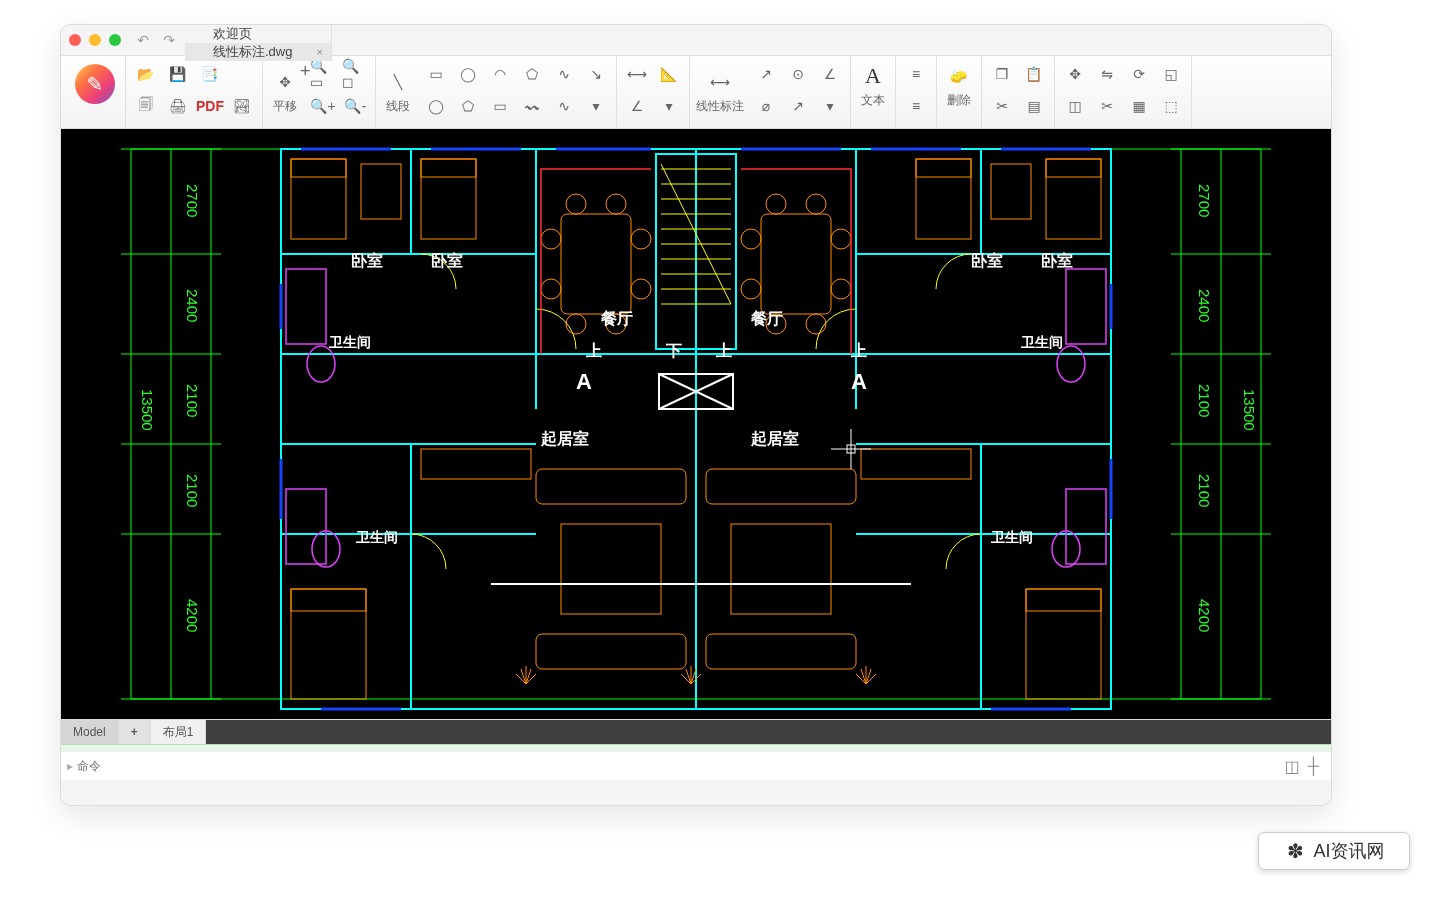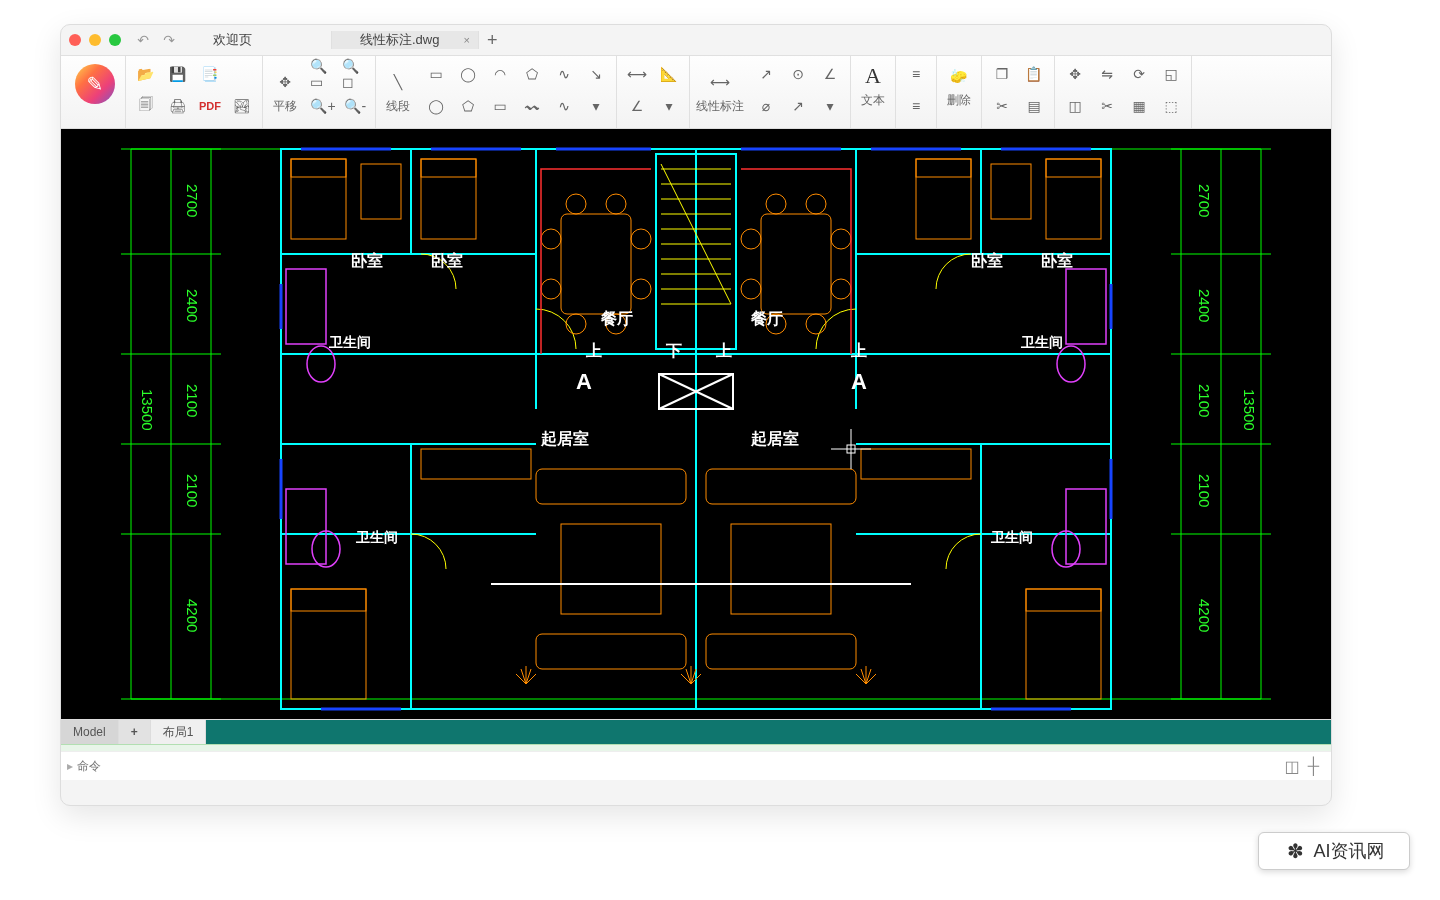--- a/index.html
+++ b/index.html
@@ -5,34 +5,34 @@
   html,body{margin:0;padding:0;background:#fff;font-family:"Helvetica Neue",Arial,"PingFang SC","Microsoft YaHei",sans-serif;}
   .page{width:1440px;height:900px;background:#fff;position:relative;}
   .window{position:absolute;top:24px;left:60px;width:1270px;height:780px;border-radius:10px;border:1px solid #ddd;background:#f4f4f4;box-shadow:0 10px 30px rgba(0,0,0,.1);}
   .titlebar{height:30px;display:flex;align-items:center;padding:0 8px;border-bottom:1px solid #e0e0e0;}
   .traffic{display:flex;gap:8px;margin-right:12px;}
   .dot{width:12px;height:12px;border-radius:50%;}
   .dot.red{background:#ff5f57;}
   .dot.yellow{background:#febc2e;}
   .dot.green{background:#28c840;}
   .tb-btn{width:20px;height:20px;display:flex;align-items:center;justify-content:center;color:#999;margin-right:6px;font-size:14px;}
-  .tabs{display:flex;align-items:center;height:30px;}
+  .tabs{display:flex;align-items:flex-end;height:30px;flex-direction:column;}
   .tab{display:flex;align-items:center;padding:0 28px;border-right:1px solid #e0e0e0;font-size:13px;color:#444;min-width:90px;position:relative;}
   .tab.active{background:#e7e7e7;}
   .tab-close{position:absolute;right:8px;font-size:11px;color:#888;}
   .tab.add{min-width:24px;padding:0 8px;border:none;color:#666;font-size:18px;}
   .toolbar{display:flex;align-items:stretch;border-bottom:1px solid #ddd;background:linear-gradient(#fefefe,#f3f3f3);height:72px;padding-left:4px;}
   .toolgroup{border-right:1px solid #e0e0e0;padding:4px 6px;display:flex;flex-direction:column;justify-content:flex-start;gap:4px;}
   .row{display:flex;gap:4px;align-items:center;}
   .tbut{width:26px;height:26px;border:1px solid transparent;border-radius:3px;display:flex;align-items:center;justify-content:center;font-size:14px;color:#666;cursor:pointer;}
   .lbllarge{font-size:12px;color:#666;text-align:center;}
   .big{width:30px;height:30px;}
   .canvas{position:relative;background:#000;height:590px;overflow:hidden;}
   .floorplan{position:absolute;inset:0;}
-  .status{height:24px;display:flex;align-items:stretch;background:#0f766e;border-top:1px solid #ddd;}
+  .status{height:24px;display:flex;align-items:stretch;background:#404040;border-top:1px solid #ddd;}
   .st-tab{padding:0 12px;font-size:12px;border-right:1px solid #ddd;display:flex;align-items:center;color:#555;background:#e2e2e2;}
   .st-tab.add{font-weight:bold;}
   .cmdbar{height:28px;display:flex;align-items:center;background:#fff;border-top:1px solid #eee;padding:0 6px;}
   .cmdin{flex:1;border:none;outline:none;font-size:12px;color:#0f172a;padding-left:4px;}
   .footerbar{height:6px;background:#e8f5e9;border-top:1px solid #b2dfb2;}
   .cad-label{position:absolute;color:#fff;font-size:16px;font-weight:bold;white-space:nowrap;}
   .dim-label{position:absolute;color:#2aff2a;font-size:15px;transform-origin:center;writing-mode:vertical-rl;}
   .logo{width:40px;height:40px;border-radius:50%;background:linear-gradient(135deg,#ffd54f,#ff7043,#ec407a,#7e57c2);margin:4px;display:flex;align-items:center;justify-content:center;}
   .logo:after{content:"✎";color:#fff;font-size:20px;}
   .watermark{position:absolute;right:30px;bottom:30px;width:150px;height:36px;border:1px solid #ccc;border-radius:6px;background:#fff;display:flex;align-items:center;justify-content:center;font-size:18px;color:#333;box-shadow:0 2px 6px rgba(0,0,0,.15);}
@@ -70,21 +70,21 @@
       </div>
       <div class="toolgroup">
         <div class="row">
           <div class="tbut">📂</div>
           <div class="tbut">💾</div>
           <div class="tbut">📑</div>
         </div>
         <div class="row">
           <div class="tbut">🗐</div>
           <div class="tbut">🖨</div>
-          <div class="tbut" style="color:#d32f2f;font-size:11px;font-weight:bold">PDF</div>
+          <div class="tbut" style="color:#d32f2f;font-size:14px;font-weight:bold">PDF</div>
           <div class="tbut">🏞</div>
         </div>
       </div>
       <div class="toolgroup">
         <div class="row">
           <div style="display:flex;flex-direction:column;align-items:center;margin-right:4px">
             <div class="tbut big">✥</div>
             <div class="lbllarge">平移</div>
           </div>
           <div style="display:flex;flex-direction:column;gap:4px">

